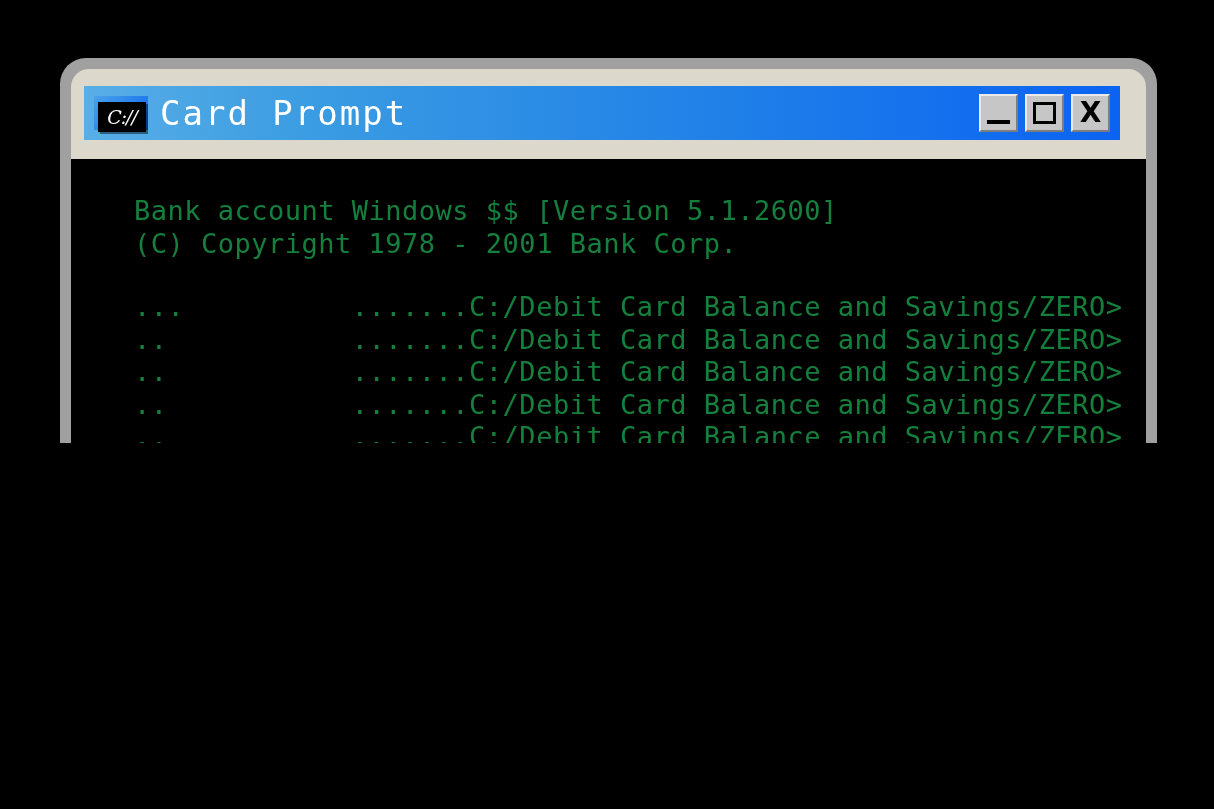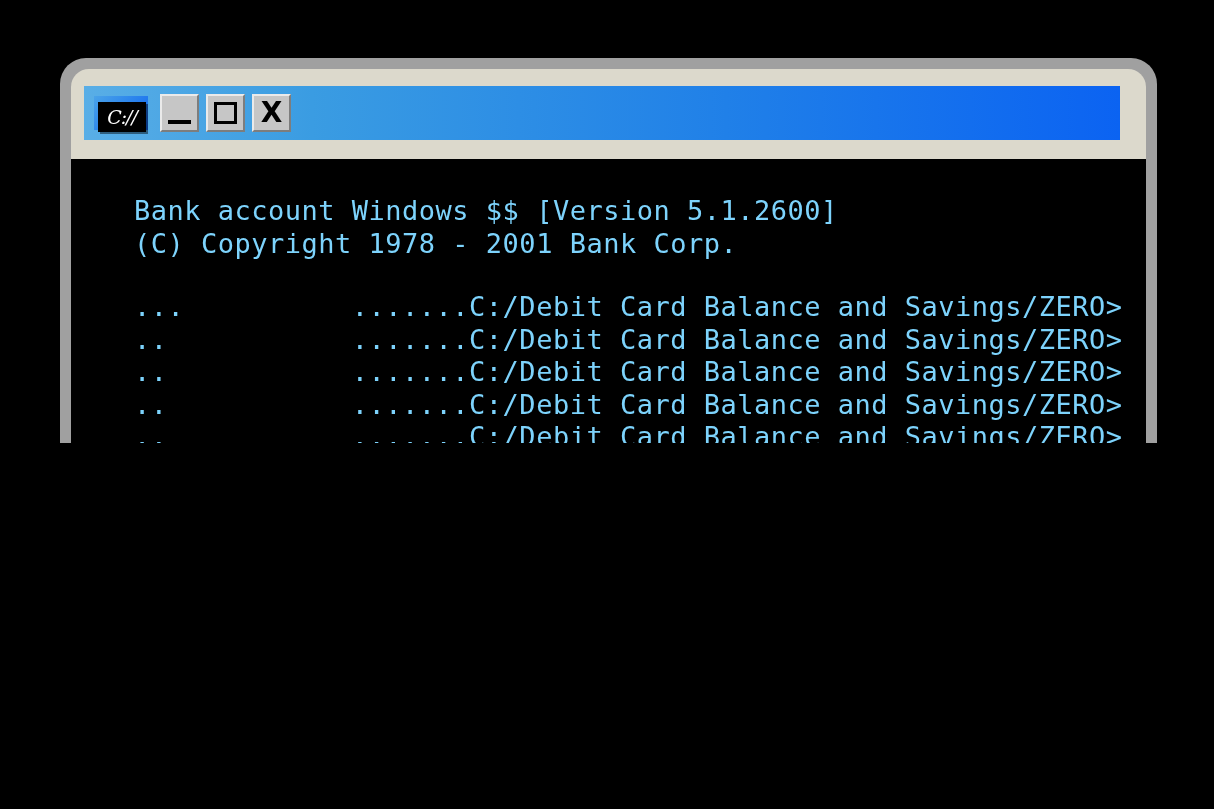--- a/index.html
+++ b/index.html
@@ -138,21 +138,21 @@
     left: 0;
     top: 90px;
     width: 1075px;
     height: 520px;
     background: #000000;
     box-sizing: border-box;
     padding: 36px 0 0 63px;
     overflow: hidden;
   }
   .term-line {
-    color: #7dd3fc;
+    color: #15803d;
     font-family: "DejaVu Sans Mono", monospace;
     font-size: 27px;
     line-height: 32.5px;
     white-space: pre;
     letter-spacing: 0.5px;
   }
   #prompt-block { margin-top: 31px; }
 
   
   #bottom-mask {
@@ -167,20 +167,21 @@
 </head>
 <body>
 
 <div id="window-frame">
   <div id="window-inner">
 
     <div id="title-bar">
       <div id="app-icon">
         <div class="glyph-box">C://</div>
       </div>
+      <div id="title-text">Card Prompt</div>
       <div id="window-controls">
         <div class="ctl-btn">
           <span class="min-bar"></span>
         </div>
         <div class="ctl-btn">
           <span class="max-box"></span>
         </div>
         <div class="ctl-btn">
           <span class="x-glyph">X</span>
         </div>

